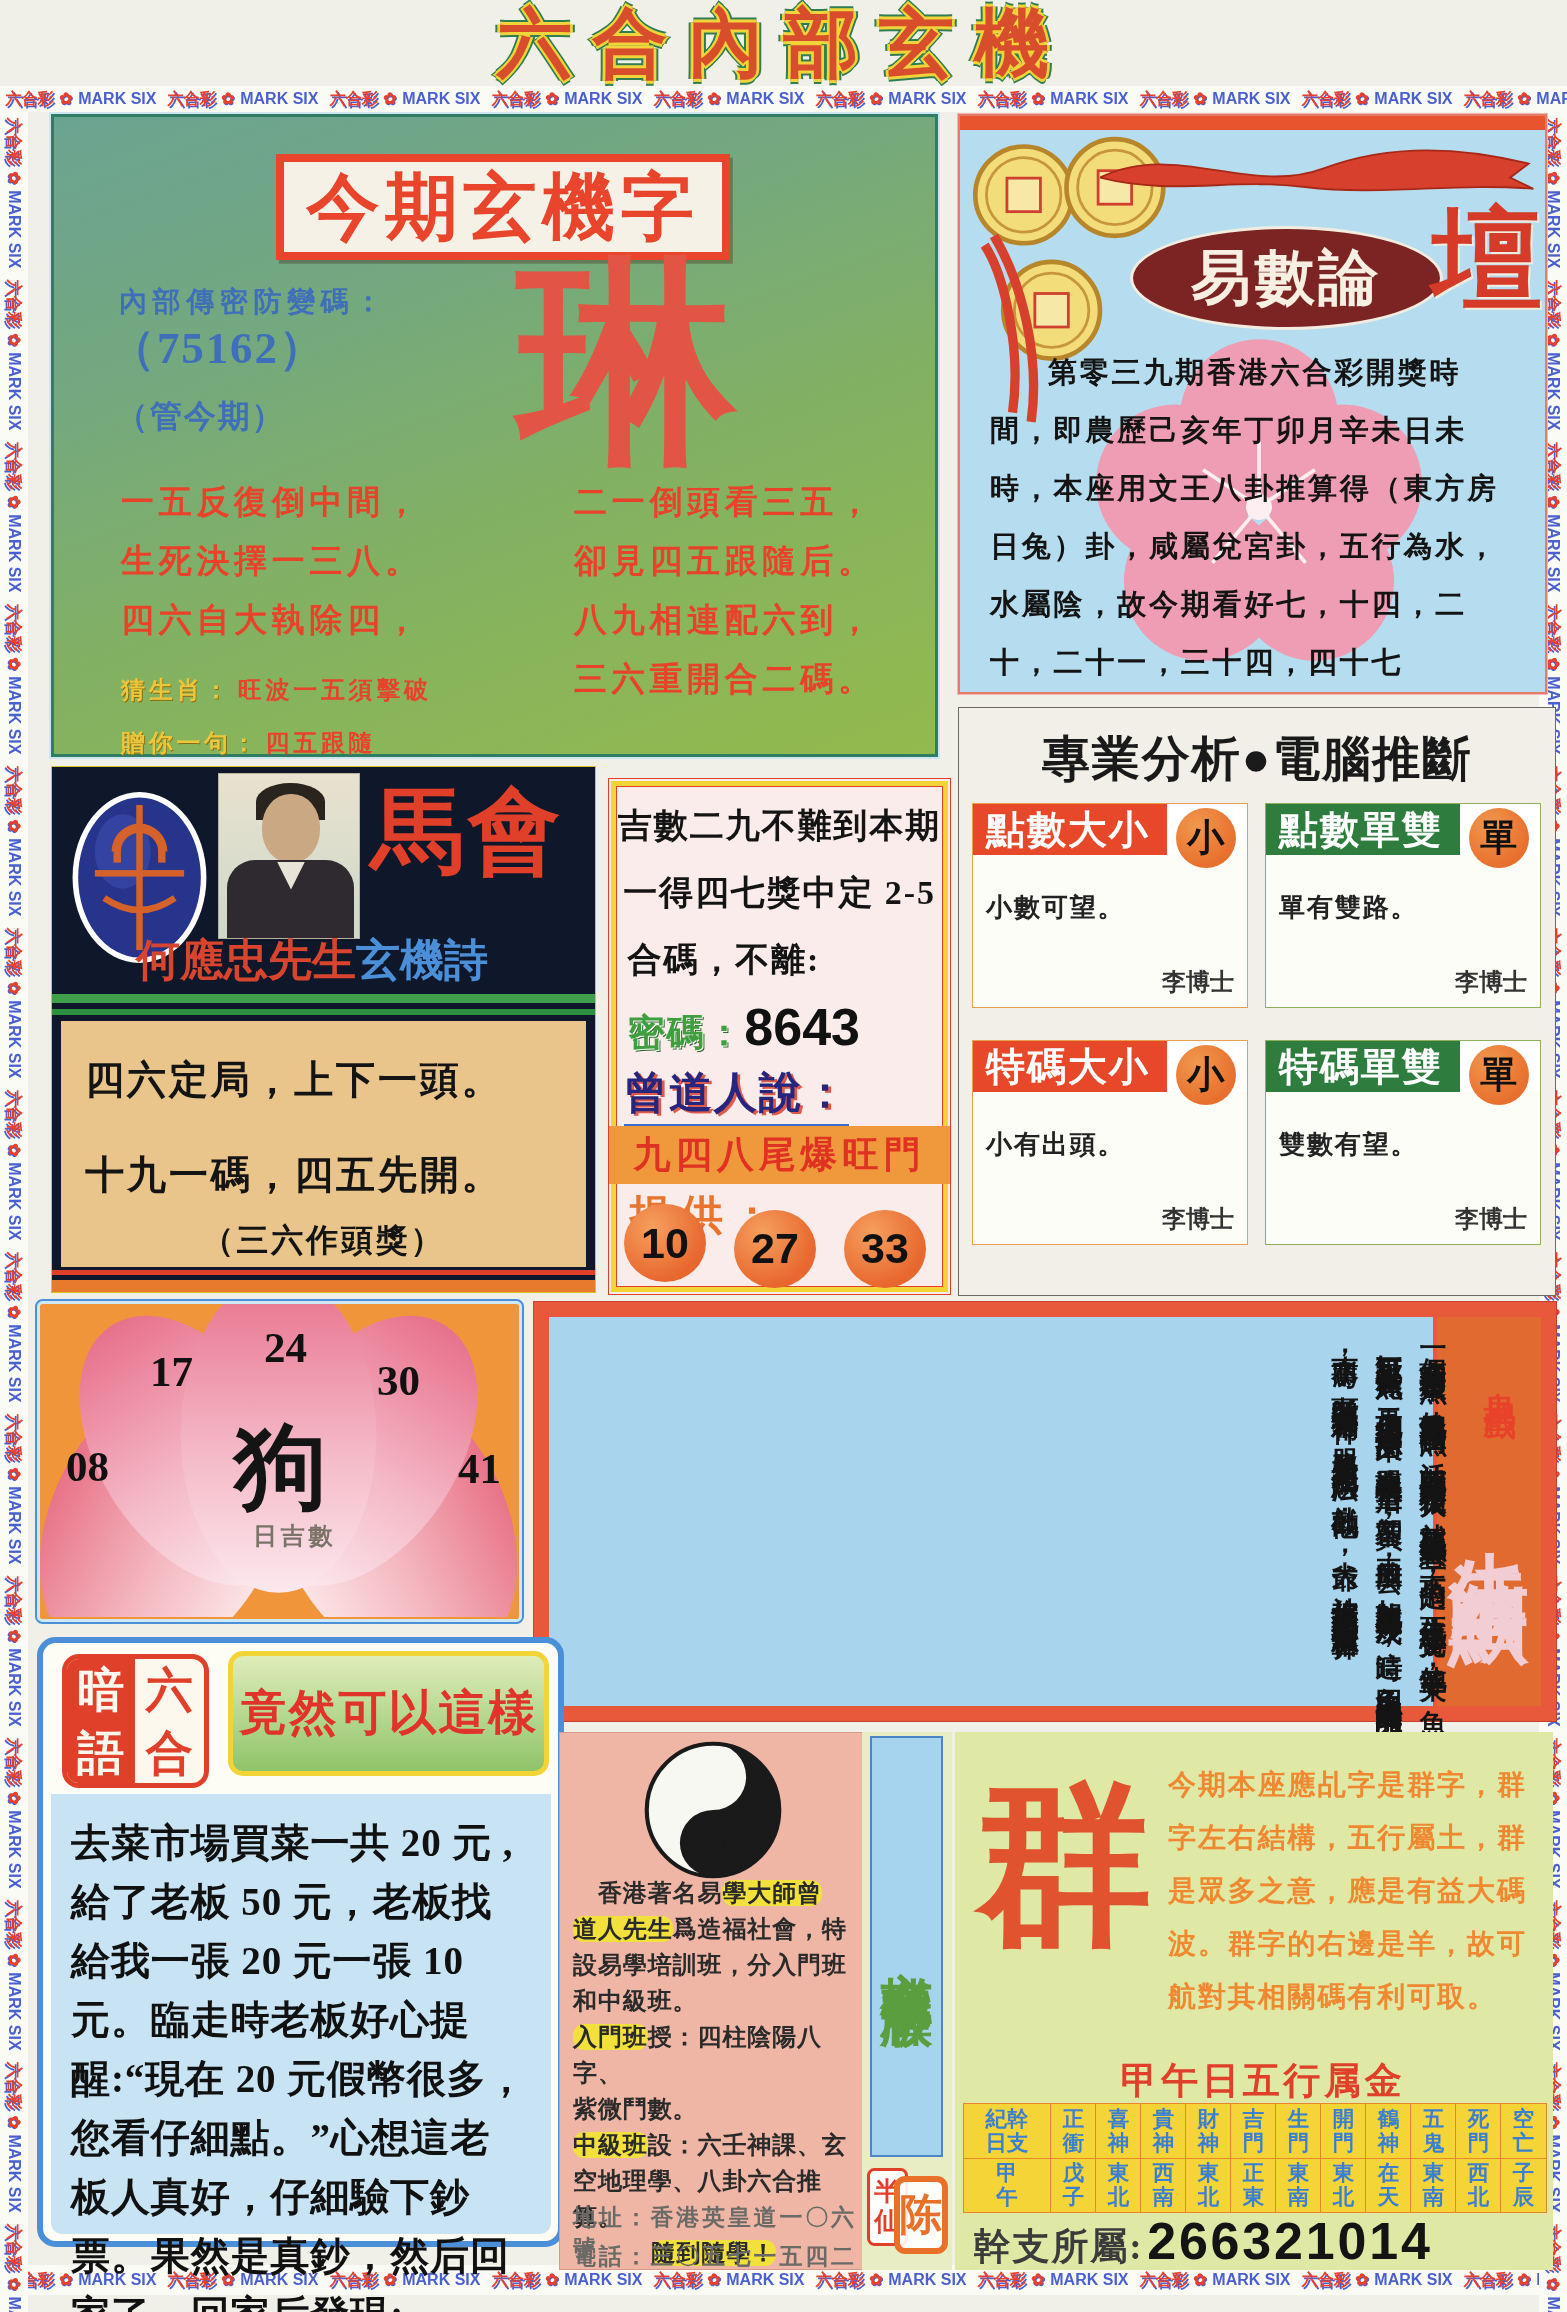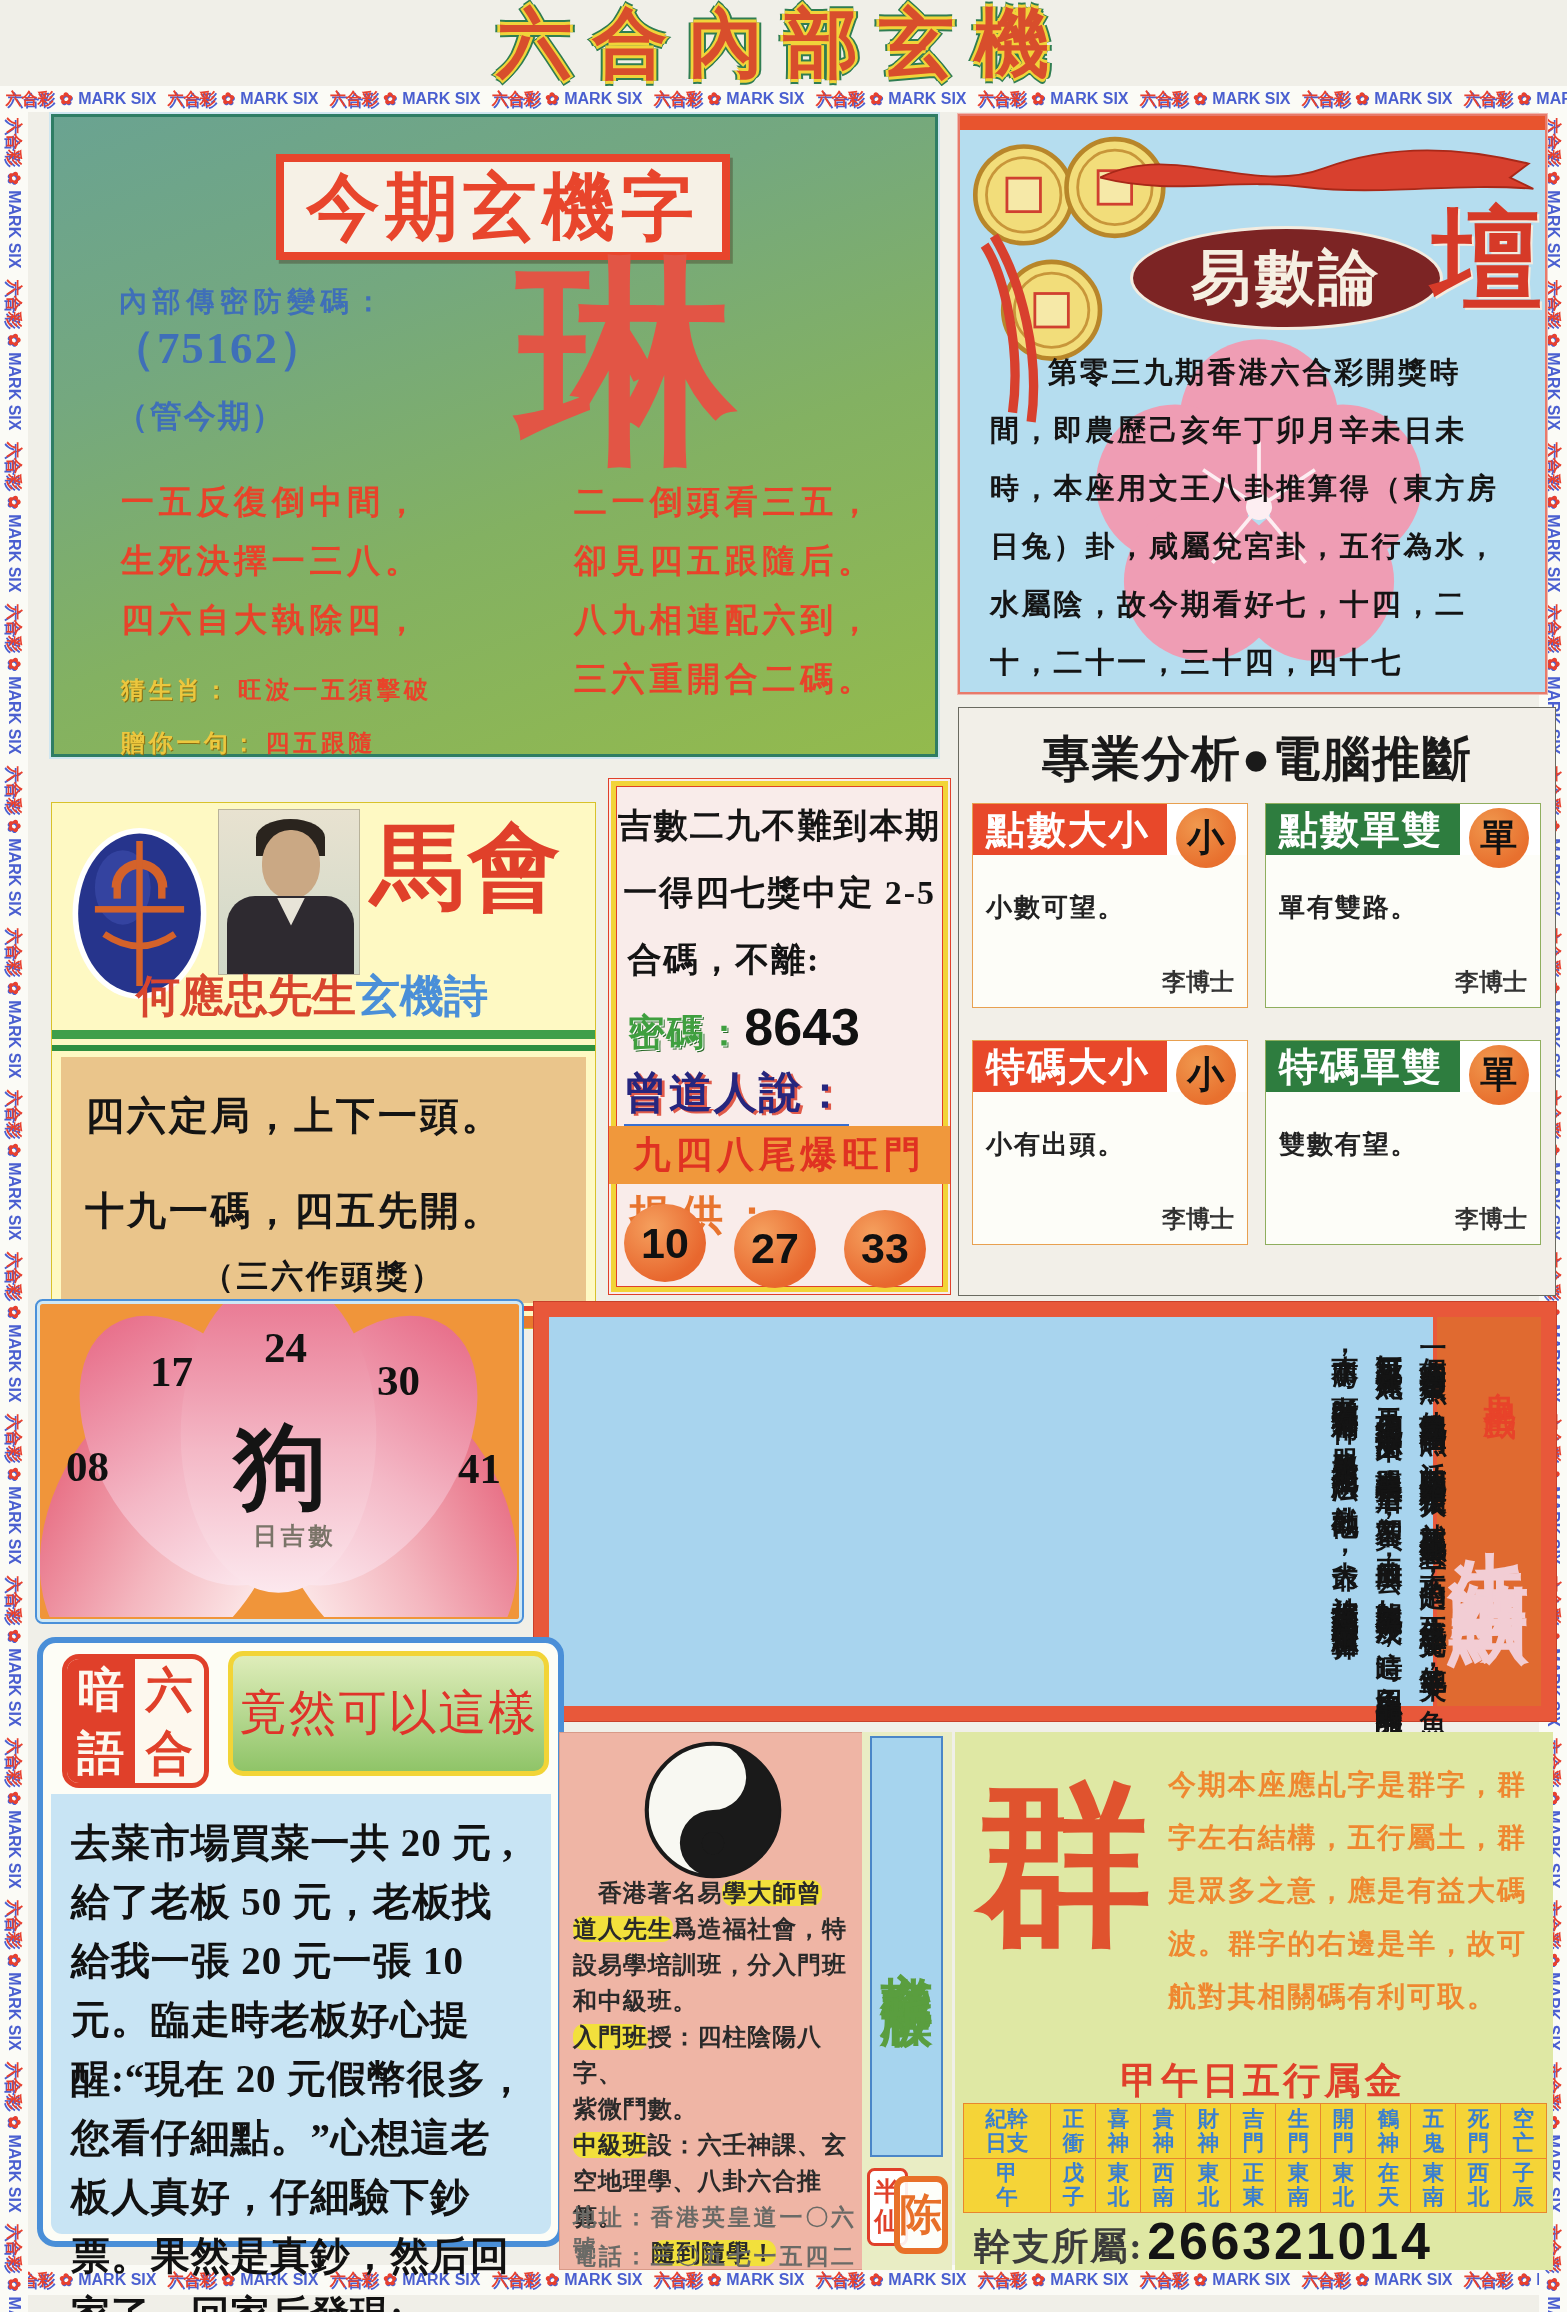--- a/index.html
+++ b/index.html
@@ -59,22 +59,22 @@
     border-radius:50%;border:3.7px solid #f3ece0;display:flex;align-items:center;justify-content:center;}
   .yb-oval span{color:#f6efe2;font-weight:900;font-size:60px;letter-spacing:3.7px;
     font-family:"Liberation Sans",sans-serif;}
   .yb-tan{position:absolute;left:472px;top:89px;font-size:110px;line-height:110px;color:#d63a28;
     font-weight:900;text-shadow:1.9px 1.9px 0 #f3ece0;}
   .yb-flower{position:absolute;left:103px;top:214px;}
   .yb-body{position:absolute;left:30px;top:227px;width:533px;font-size:29px;line-height:58px;
     font-weight:bold;color:#141414;letter-spacing:2.8px;text-indent:2em;}
 
   
-  .jc-box{position:absolute;left:51px;top:766px;width:545px;height:527px;background:#fef9c3;
-    border:1.9px solid #d8c22a;margin-top:36px;}
+  .jc-box{position:absolute;left:51px;top:766px;width:545px;height:527px;background:#0f172a;
+    border:1.9px solid #d8c22a;}
   .jc-logo{position:absolute;left:15px;top:18.6px;}
   .jc-photo{position:absolute;left:166px;top:5.6px;width:142px;height:166px;
     background:linear-gradient(180deg,#e8e2d0,#cfd8c8);overflow:hidden;border:0.9px solid #b8b29a;}
   .jc-photo .head{position:absolute;left:43px;top:20.5px;width:58px;height:69px;border-radius:48%;
     background:#caa884;}
   .jc-photo .hair{position:absolute;left:37px;top:9.3px;width:69px;height:37px;border-radius:50% 50% 0 0;
     background:#2a241e;}
   .jc-photo .body{position:absolute;left:7.5px;top:86px;width:127px;height:80px;border-radius:28px 28px 0 0;
     background:#2e2a30;}
   .jc-photo .collar{position:absolute;left:58px;top:88px;width:28px;height:28px;background:#e8e4d8;
@@ -172,21 +172,21 @@
     border:6.5px solid #4a8fd8;border-radius:18.6px;}
   .jk-seal{position:absolute;left:18.6px;top:11.2px;width:147px;height:134px;border:5.6px solid #e0402a;
     border-radius:17px;background:#fdf8ee;display:grid;grid-template-columns:1fr 1fr;
     grid-template-rows:1fr 1fr;overflow:hidden;}
   .jk-seal span{display:flex;align-items:center;justify-content:center;font-size:47px;font-weight:900;}
   .jk-seal .filled{background:#e0402a;color:#fdf8ee;}
   .jk-seal .open{color:#e0402a;}
   .jk-banner{position:absolute;left:185px;top:7.5px;right:9.3px;height:125px;border:5.6px solid #f2d437;
     border-radius:15px;background:linear-gradient(180deg,#dfedba,#8fc468);
     display:flex;align-items:center;justify-content:center;}
-  .jk-banner span{color:#e0332a;font-size:48px;font-weight:400;letter-spacing:1.9px;}
+  .jk-banner span{color:#e0332a;font-size:48px;font-weight:700;letter-spacing:1.9px;}
   .jk-story{position:absolute;left:7.5px;right:7.5px;top:151px;bottom:7.5px;background:#c8e4f4;
     border-radius:0 0 11.2px 11.2px;padding:18.6px 20.5px;font-size:39px;line-height:59px;font-weight:bold;
     color:#111;letter-spacing:0.9px;}
 
   
   .pink{position:absolute;left:559px;top:1732px;width:306px;height:538px;background:#efb5a5;
     border:0.9px solid #d89a88;}
   .pk-yy{position:absolute;left:84px;top:7.5px;}
   .pk-lines{position:absolute;left:13px;top:142px;right:9.3px;font-size:24px;line-height:36px;
     font-weight:bold;color:#2a2a2a;letter-spacing:0.9px;}

